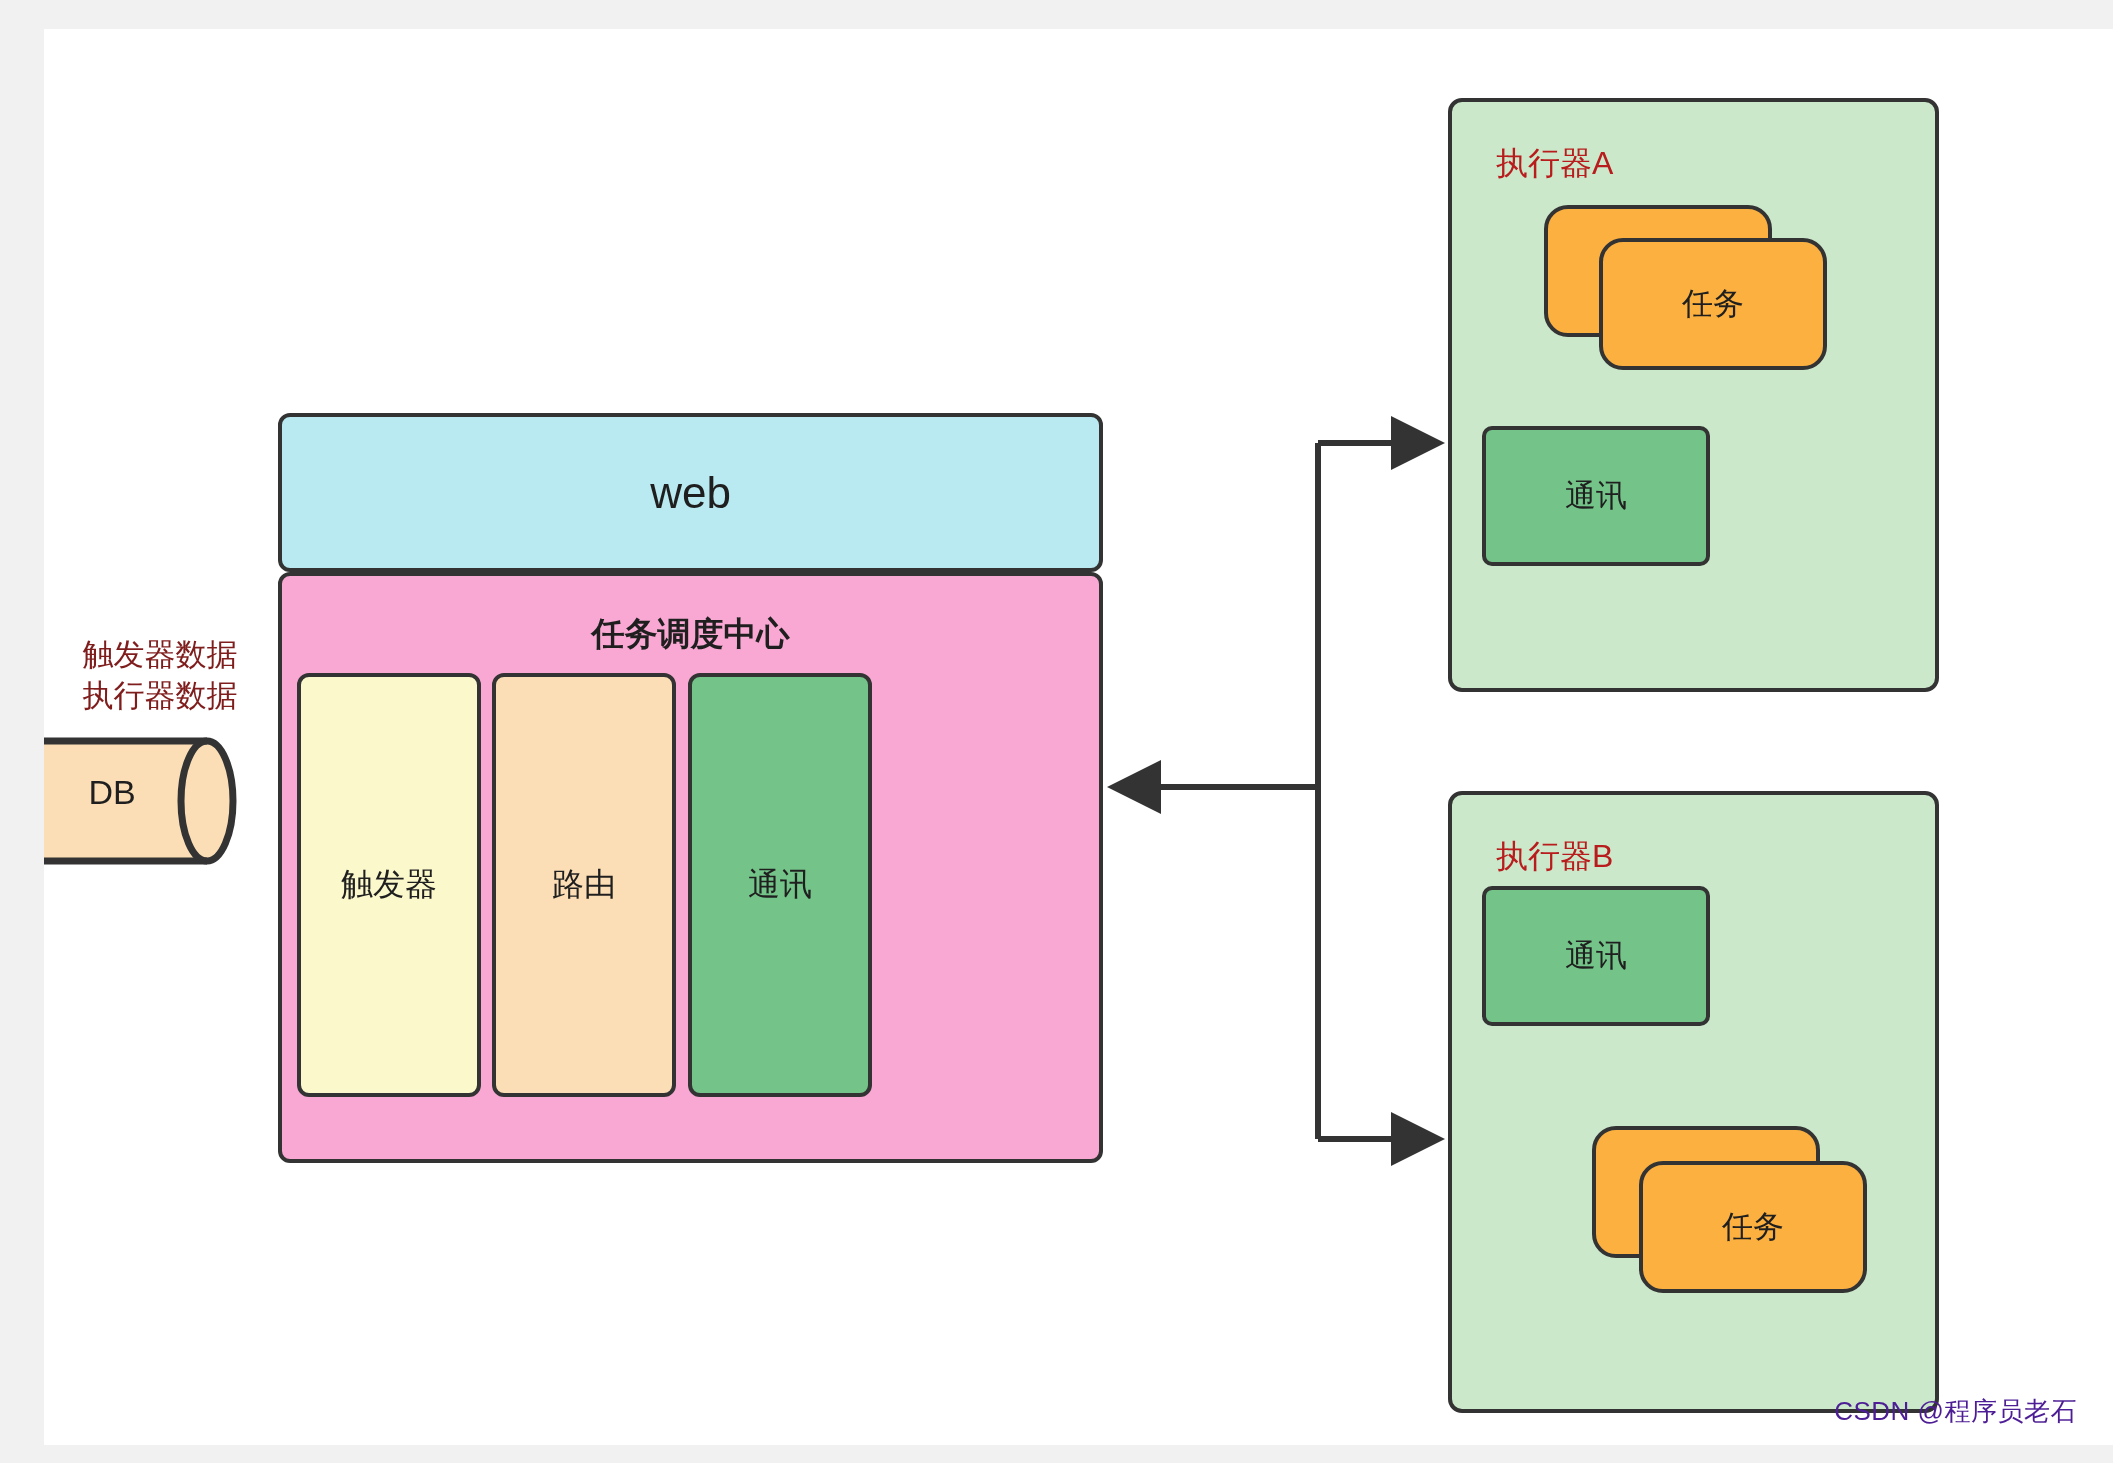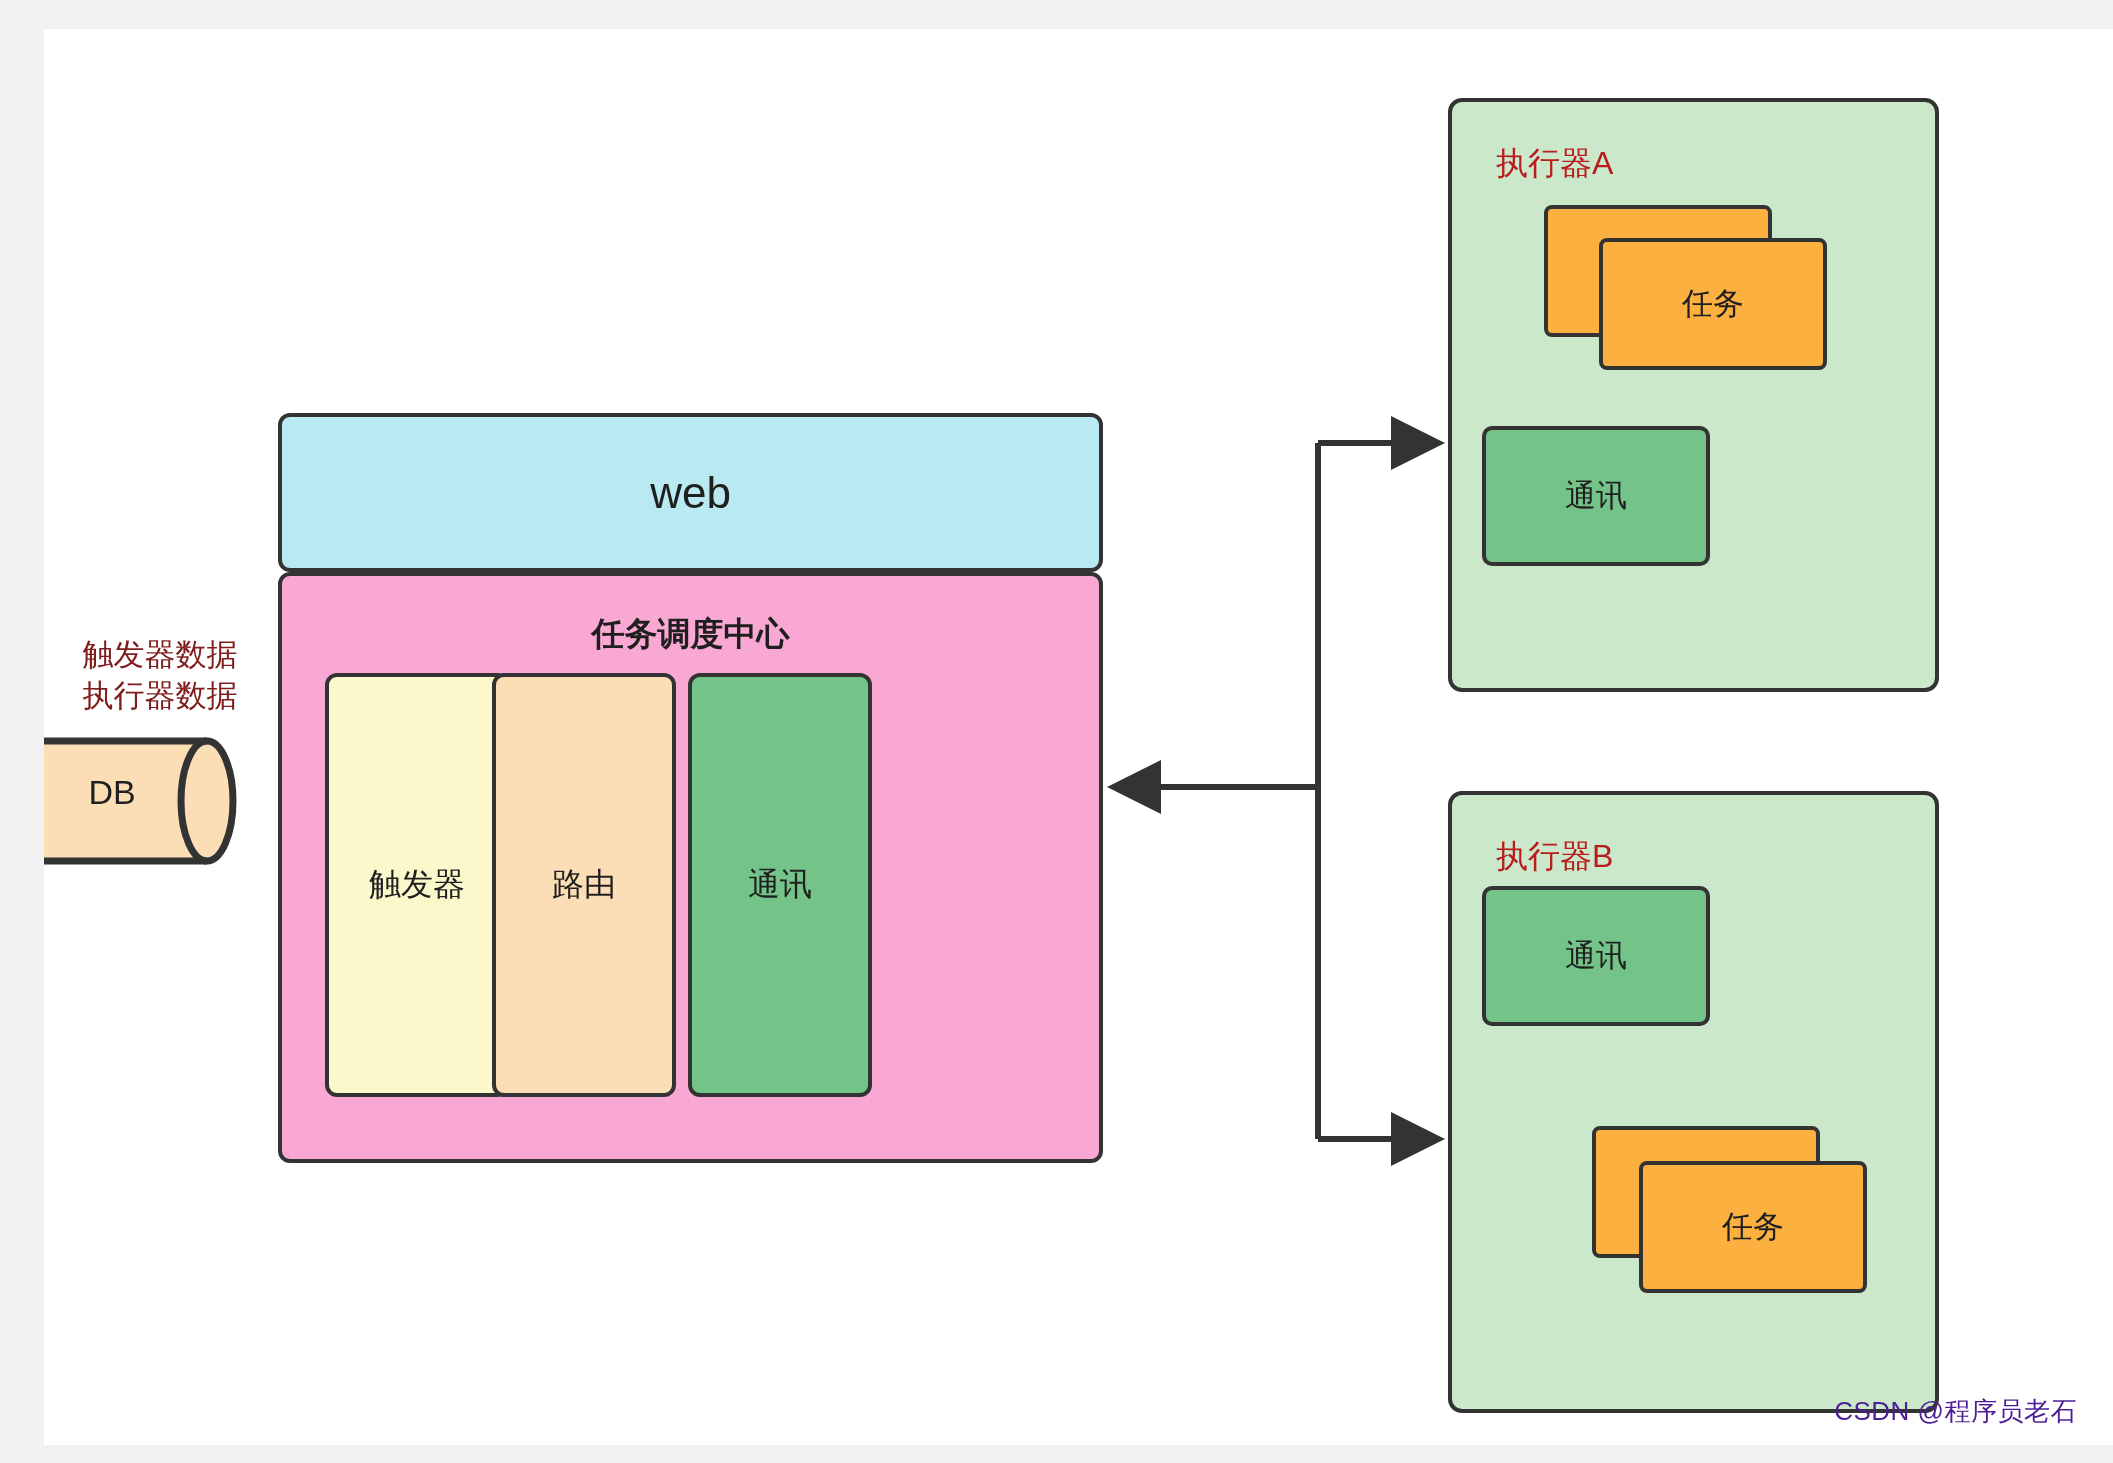--- a/index.html
+++ b/index.html
@@ -102,21 +102,21 @@
     height: 424px;
     box-sizing: border-box;
     border: 4px solid #333333;
     border-radius: 12px;
     display: flex;
     align-items: center;
     justify-content: center;
     font-size: 32px;
     color: #1f1f1f;
   }
-  #sched-col-0 { left: 15px;  background: #fbf8cc; margin-left: 28px; }
+  #sched-col-0 { left: 15px;  background: #fbf8cc; }
   #sched-col-1 { left: 210px; background: #fbdeb5; }
   #sched-col-2 { left: 406px; background: #74c489; }
 
   
   .executor {
     position: absolute;
     box-sizing: border-box;
     border: 4px solid #333333;
     border-radius: 14px;
     background: #cbe8cb;
@@ -142,21 +142,21 @@
     font-size: 31px;
     color: #1f1f1f;
   }
   #comm-a { left: 30px;  top: 324px; width: 228px; height: 140px; }
   #comm-b { left: 30px;  top: 91px;  width: 228px; height: 140px; }
 
   .task-card {
     position: absolute;
     box-sizing: border-box;
     border: 4px solid #333333;
-    border-radius: 8px;
+    border-radius: 24px;
     background: #fbb040;
     display: flex;
     align-items: center;
     justify-content: center;
     font-size: 31px;
     color: #1f1f1f;
   }
   
   #task-a-back  { left: 92px;  top: 103px; width: 228px; height: 132px; }
   #task-a-front { left: 147px; top: 136px; width: 228px; height: 132px; }

